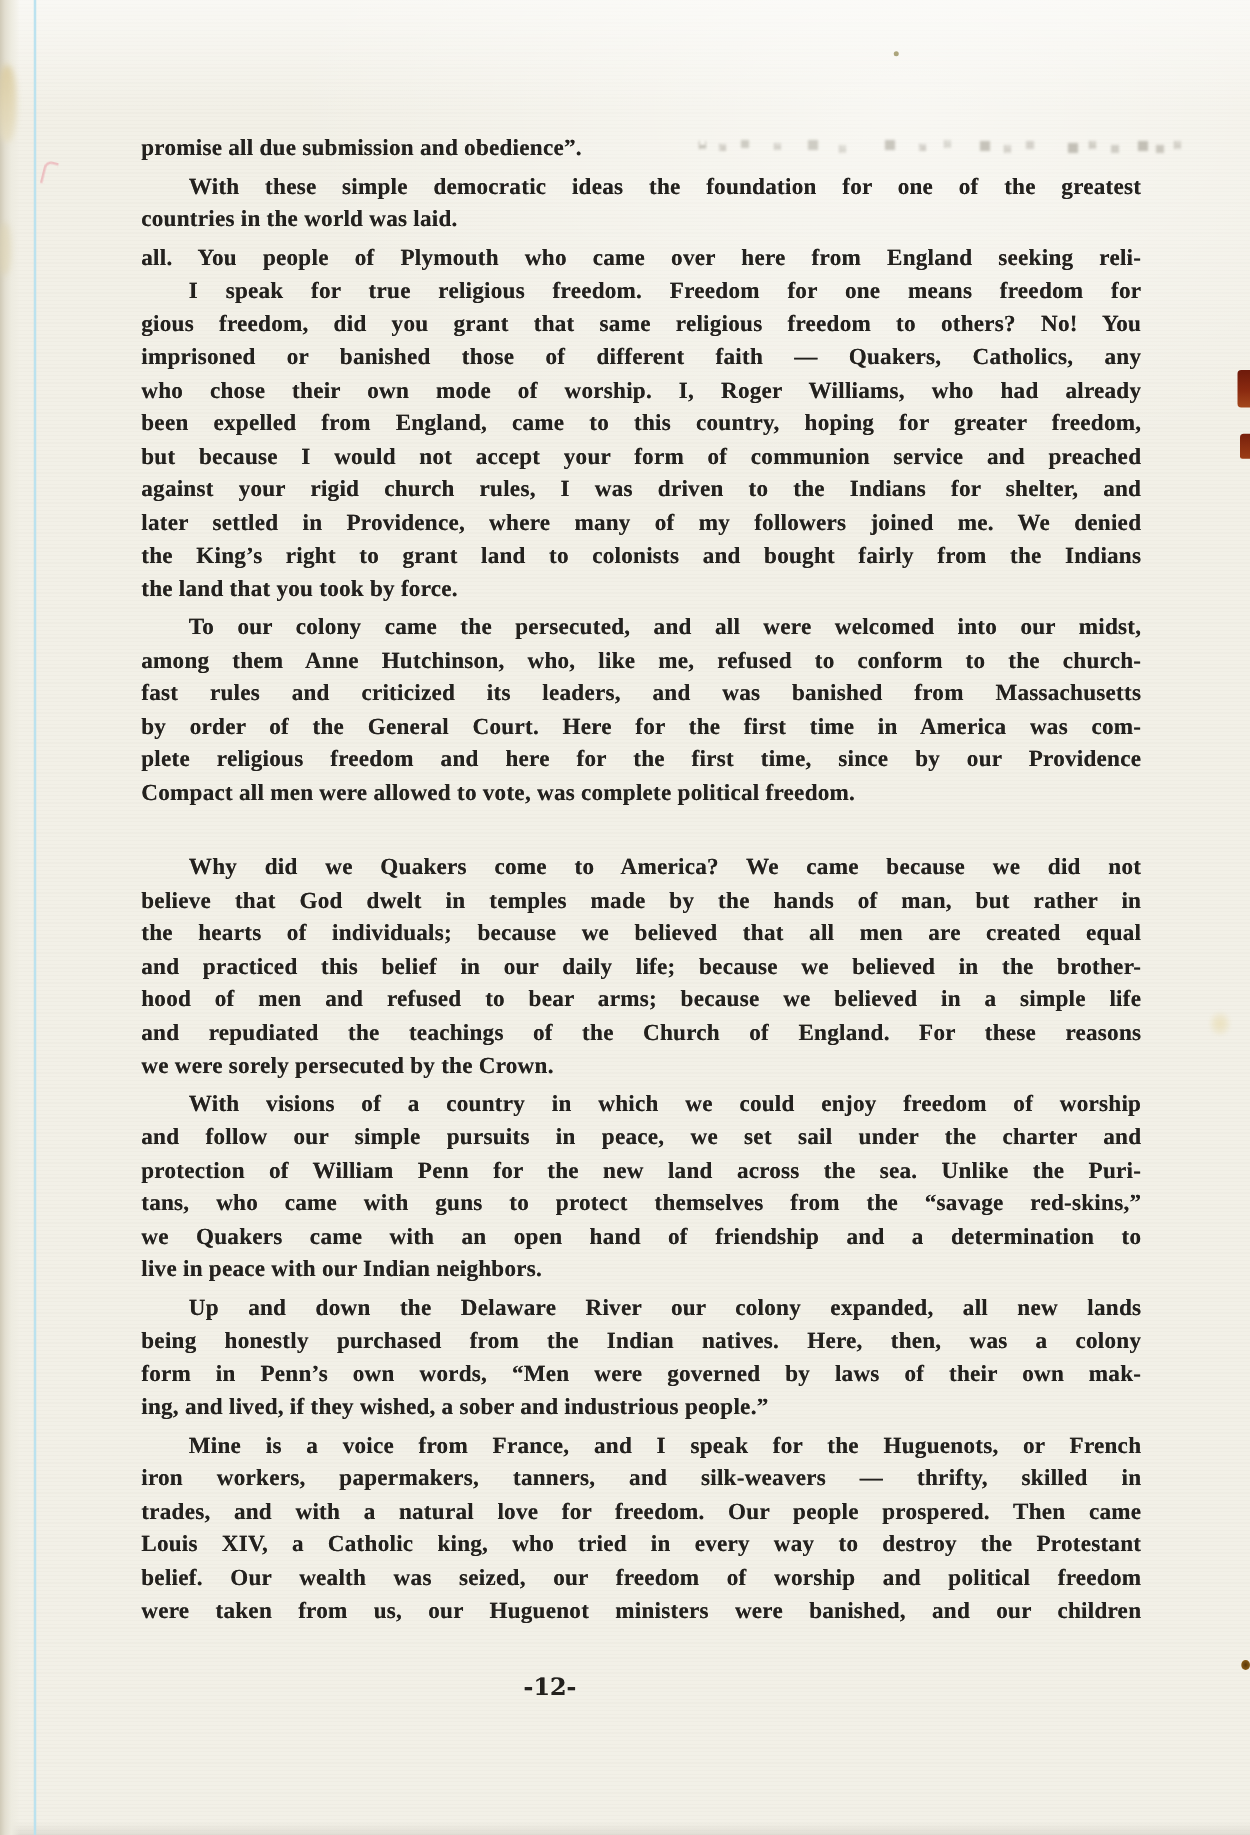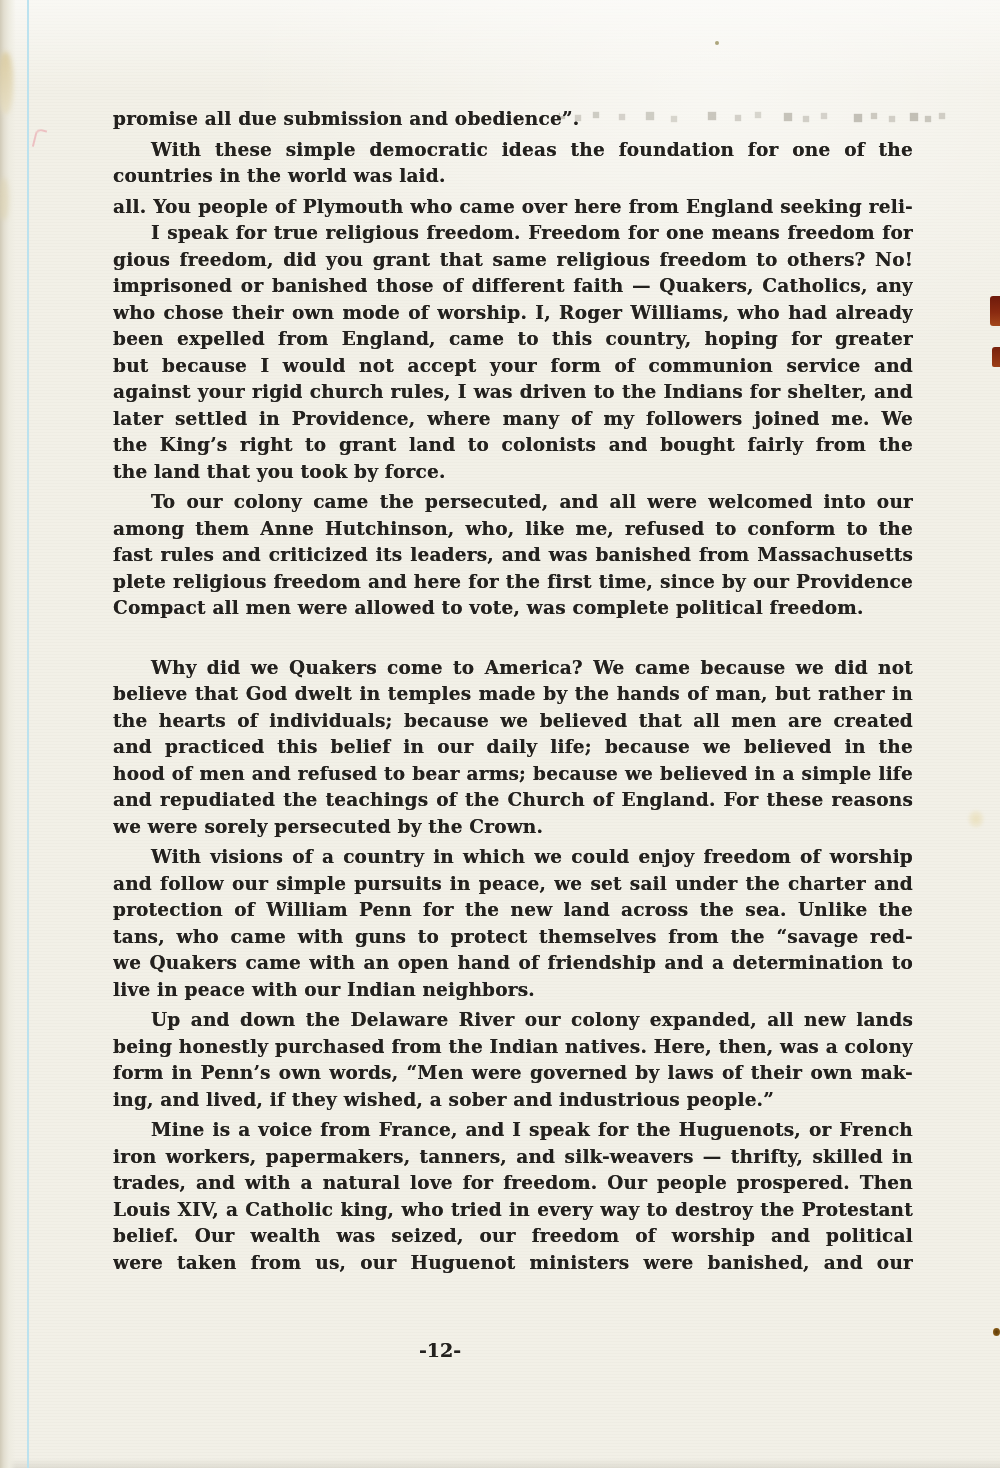--- a/index.html
+++ b/index.html
@@ -126,20 +126,21 @@
     text-shadow: 0 0 .5px rgba(30,28,24,.65);
   }
   .para { margin: 0; }
   .para + .para { margin-top: 4px; }
   .para.section-gap { margin-top: 33px; }
   .line {
     height: 26.5px;
     line-height: 26.5px;
     white-space: normal;
     overflow: hidden;
+    font-family: Liberation Serif, serif;
   }
   .line.just {
     text-align: justify;
     text-align-last: justify;
     text-justify: inter-word;
   }
   .line.last { text-align: left; }
   .line.indent { text-indent: 38px; }
   .page-number {
     position: absolute;
@@ -185,20 +186,21 @@
         <div class="line just">but because I would not accept your form of communion service and preached</div>
         <div class="line just">against your rigid church rules, I was driven to the Indians for shelter, and</div>
         <div class="line just">later settled in Providence, where many of my followers joined me. We denied</div>
         <div class="line just">the King’s right to grant land to colonists and bought fairly from the Indians</div>
         <div class="line last">the land that you took by force.</div>
       </div>
       <div class="para">
         <div class="line just indent">To our colony came the persecuted, and all were welcomed into our midst,</div>
         <div class="line just">among them Anne Hutchinson, who, like me, refused to conform to the church-</div>
         <div class="line just">fast rules and criticized its leaders, and was banished from Massachusetts</div>
+        <div class="line just">by order of the General Court. Here for the first time in America was com-</div>
         <div class="line just">plete religious freedom and here for the first time, since by our Providence</div>
         <div class="line last">Compact all men were allowed to vote, was complete political freedom.</div>
       </div>
       <div class="para section-gap">
         <div class="line just indent">Why did we Quakers come to America? We came because we did not</div>
         <div class="line just">believe that God dwelt in temples made by the hands of man, but rather in</div>
         <div class="line just">the hearts of individuals; because we believed that all men are created equal</div>
         <div class="line just">and practiced this belief in our daily life; because we believed in the brother-</div>
         <div class="line just">hood of men and refused to bear arms; because we believed in a simple life</div>
         <div class="line just">and repudiated the teachings of the Church of England. For these reasons</div>

